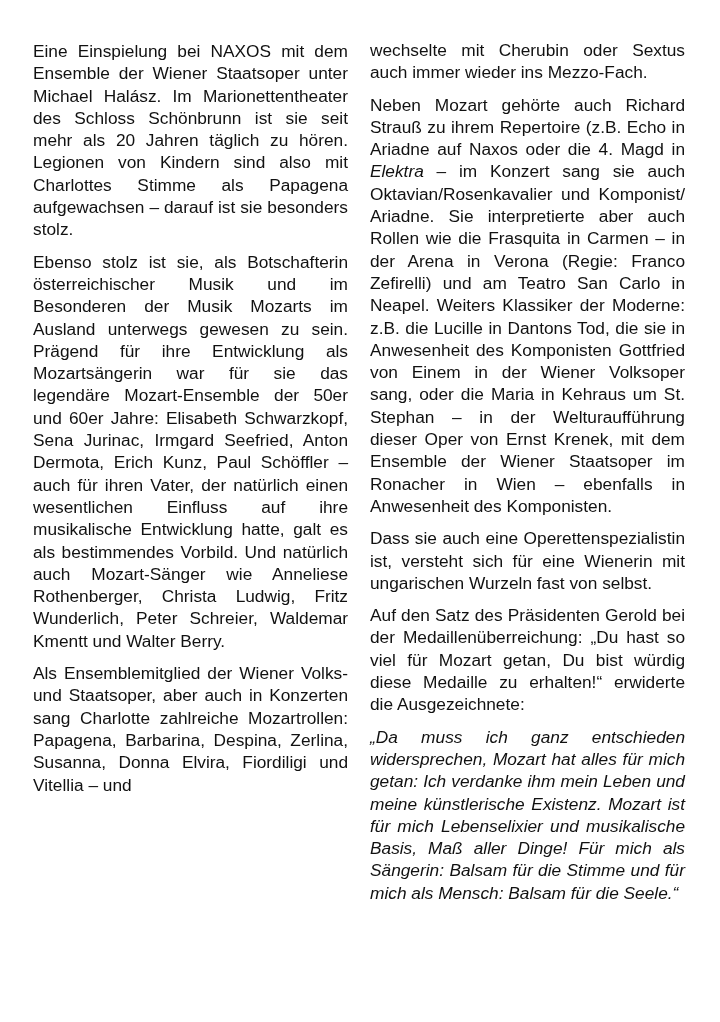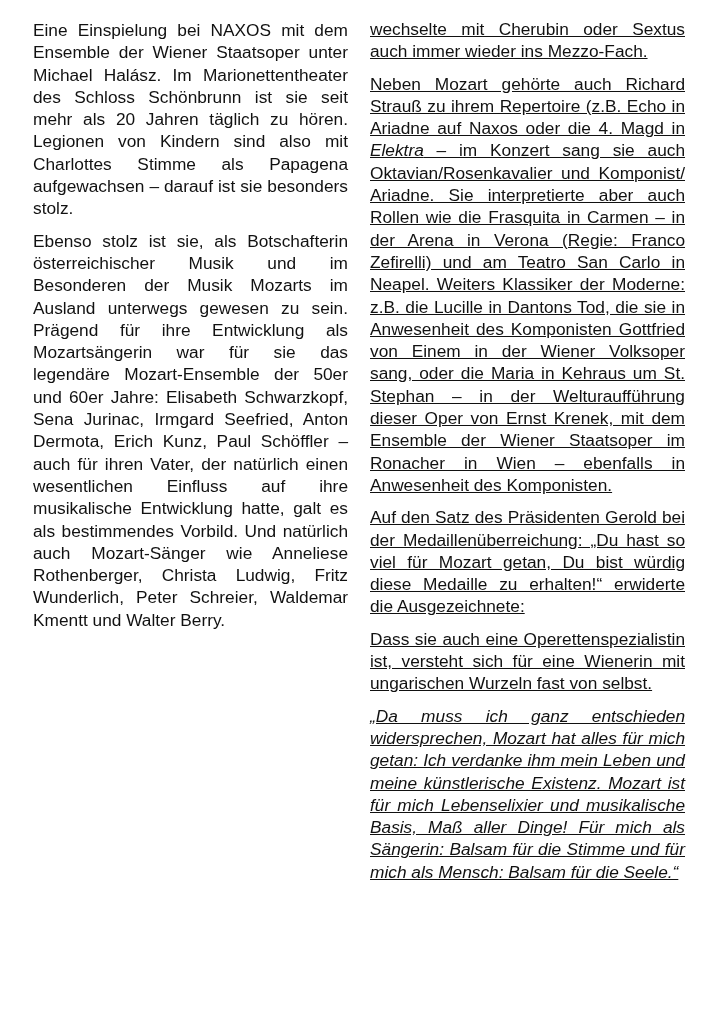--- a/index.html
+++ b/index.html
@@ -11,50 +11,51 @@
     width: 720px;
     height: 1022px;
     position: relative;
     overflow: hidden;
     color: #111111;
     font-family: "Liberation Sans", sans-serif;
   }
   .page {
     position: absolute;
     left: 33px;
-    top: 19px;
+    top: 40px;
     width: 652px;
     display: flex;
     justify-content: space-between;
   }
   .col {
     width: 315px;
   }
   .col p {
     margin: 0 0 10px 0;
     font-size: 17.3px;
     line-height: 22.3px;
     text-align: justify;
     hyphens: manual;
   }
-  .col-right { margin-top: -1px; text-decoration: underline; }
+  .col-right { margin-top: -1px; }
   .quote {
     font-style: italic;
   }
   em { font-style: italic; margin-top: 6px; }
 </style>
 </head>
 <body>
 
 <div class="page">
   <div class="col col-left">
     <p>Eine Einspielung bei NAXOS mit dem Ensemble der Wiener Staats­oper unter Michael Halász. Im Marionettentheater des Schloss Schönbrunn ist sie seit mehr als 20 Jahren täglich zu hören. Legionen von Kindern sind also mit Charlottes Stimme als Papagena aufgewachsen – darauf ist sie besonders stolz.</p>
     <p>Ebenso stolz ist sie, als Botschafterin österreichischer Musik und im Besonderen der Musik Mozarts im Ausland unterwegs gewesen zu sein. Prägend für ihre Entwicklung als Mozartsängerin war für sie das legendäre Mozart-Ensemble der 50er und 60er Jahre: Elisabeth Schwarz­kopf, Sena Jurinac, Irmgard Seefried, Anton Dermota, Erich Kunz, Paul Schöffler – auch für ihren Vater, der natürlich einen wesentlichen Einfluss auf ihre musikalische Entwicklung hatte, galt es als bestimmendes Vorbild. Und natürlich auch Mozart-Sänger wie Anneliese Rothenberger, Christa Ludwig, Fritz Wunderlich, Peter Schreier, Waldemar Kmentt und Walter Berry.</p>
+    <p>Als Ensemblemitglied der Wiener Volks- und Staatsoper, aber auch in Konzerten sang Charlotte zahlreiche Mozartrollen: Papagena, Barbarina, Despina, Zerlina, Susanna, Donna Elvira, Fiordiligi und Vitellia – und</p>
   </div>
 
   <div class="col col-right">
     <p>wechselte mit Cherubin oder Sextus auch immer wieder ins Mezzo-Fach.</p>
     <p><span>Neben Mozart gehörte auch Richard Strauß zu ihrem Repertoire (z.B. Echo in Ariadne auf Naxos oder die 4. Magd in </span><em>Elektra</em><span> – im Konzert sang sie auch Oktavian/Rosenkavalier und Komponist/ Ariadne. Sie interpretierte aber auch Rollen wie die Frasquita in Carmen – in der Arena in Verona (Regie: Franco Zefirelli) und am Teatro San Carlo in Neapel. Weiters Klassiker der Moderne: z.B. die Lucille in Dantons Tod, die sie in Anwesenheit des Komponisten Gott­fried von Einem in der Wiener Volks­oper sang, oder die Maria in Kehraus um St. Stephan – in der Weltur­aufführung dieser Oper von Ernst Krenek, mit dem Ensemble der Wiener Staatsoper im Ronacher in Wien – ebenfalls in Anwesenheit des Komponisten.</span></p>
+    <p>Dass sie auch eine Operetten­spezialistin ist, versteht sich für eine Wienerin mit ungarischen Wurzeln fast von selbst.</p>
     <p>Auf den Satz des Präsidenten Gerold bei der Medaillenüberreichung: „Du hast so viel für Mozart getan, Du bist würdig diese Medaille zu erhalten!“ erwiderte die Ausgezeichnete:</p>
-    <p>Dass sie auch eine Operetten­spezialistin ist, versteht sich für eine Wienerin mit ungarischen Wurzeln fast von selbst.</p>
     <p class="quote">„Da muss ich ganz entschieden widersprechen, Mozart hat alles für mich getan: Ich verdanke ihm mein Leben und meine künstlerische Exis­tenz. Mozart ist für mich Lebenseli­xier und musikalische Basis, Maß aller Dinge! Für mich als Sängerin: Balsam für die Stimme und für mich als Mensch: Balsam für die Seele.“</p>
   </div>
 </div>
 
 </body></html>

